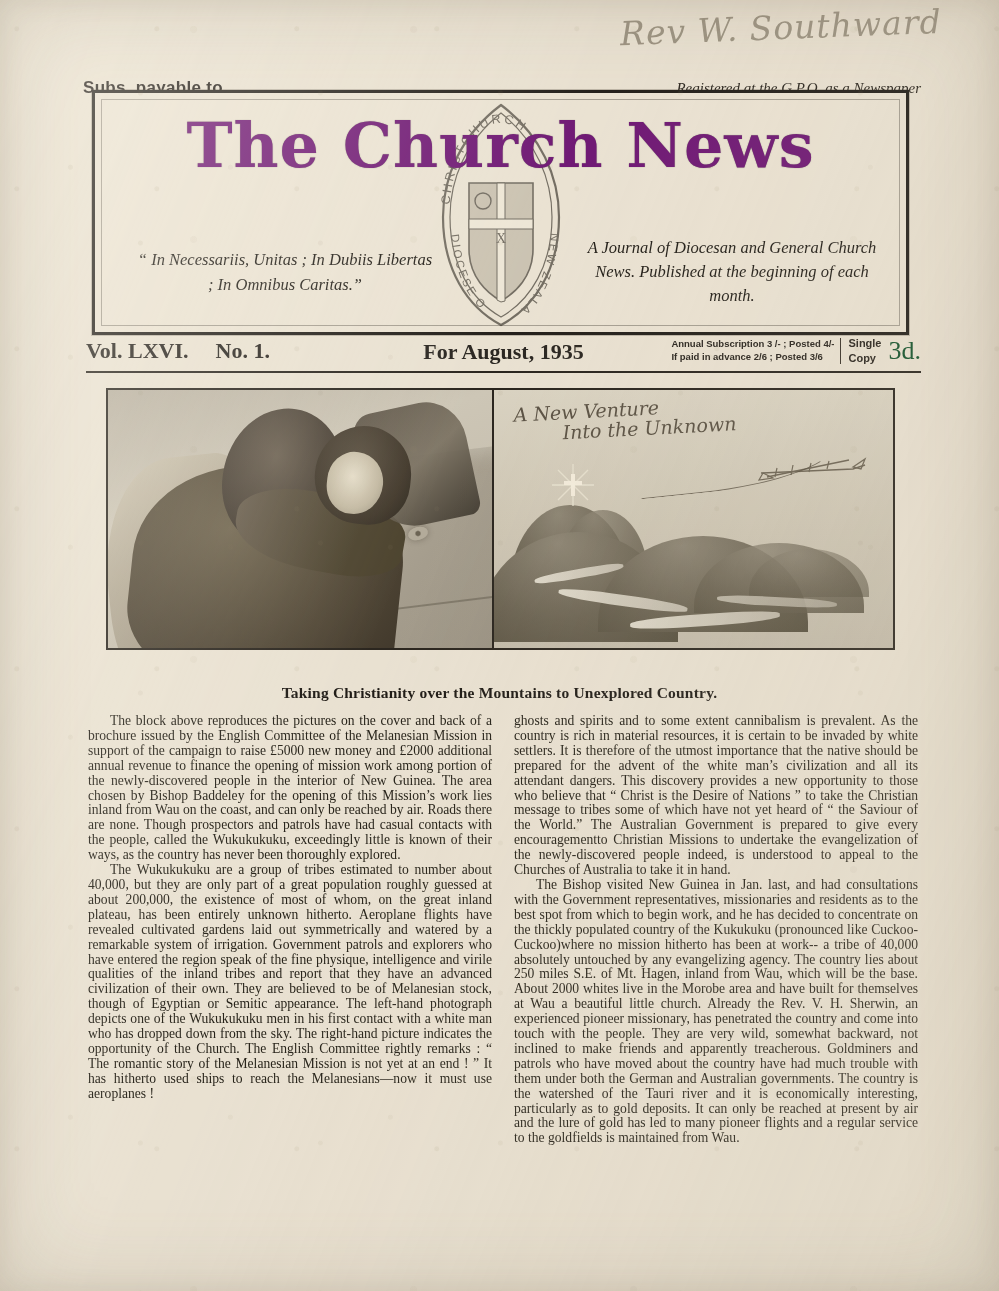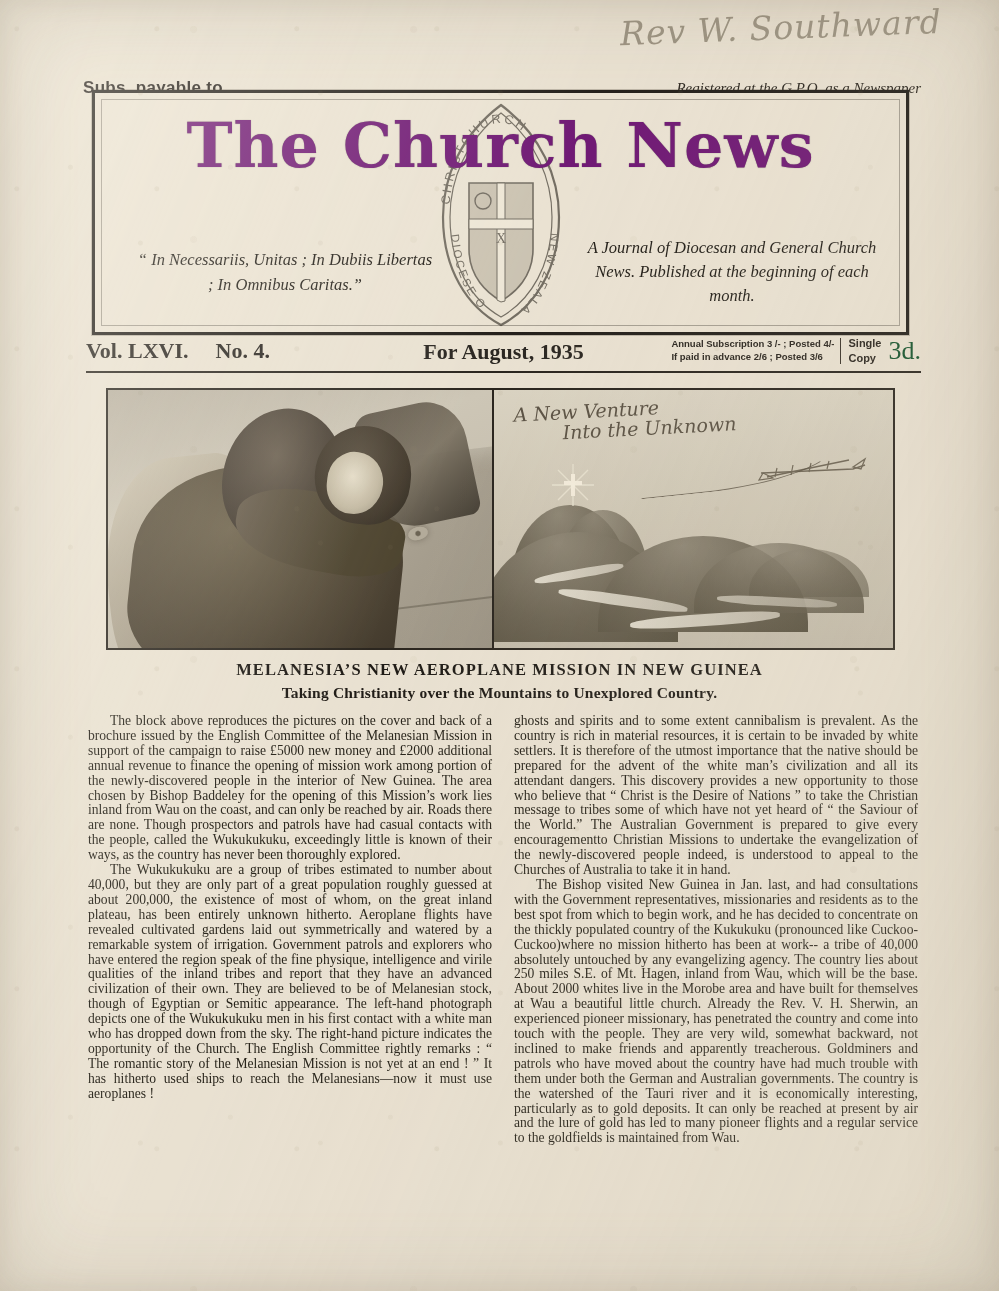--- a/index.html
+++ b/index.html
@@ -450,21 +450,21 @@
     <div class="paper-title">The Church News</div>
     <div class="motto">“ In Necessariis, Unitas ;  In Dubiis Libertas ;  In Omnibus Caritas.”</div>
     <div class="journal-note">A Journal of Diocesan and General Church News. Published at the beginning of each month.</div>
   </div>
   <div class="mast-frame-shadow"></div>
 
   <div class="volrow">
     <div class="vol-no">
       <span>Vol. LXVI.</span>
       <span class="spacer"></span>
-      <span>No. 4.</span>
+      <span>No. 1.</span>
     </div>
     <div class="issue-date">For August, 1935</div>
     <div class="subs-block">
       <div class="subs-lines">
         <div>Annual Subscription 3 /- ;  Posted 4/-</div>
         <div>If paid in advance 2/6 ;  Posted 3/6</div>
       </div>
       <div class="single-copy">
         <div>Single</div>
         <div>Copy</div>
@@ -522,21 +522,20 @@
         <div class="peak" style="left:50%; bottom:22%; width:170px; height:70px; opacity:.82;"></div>
         <div class="peak" style="left:64%; bottom:32%; width:120px; height:48px; opacity:.6;"></div>
         <div class="river" style="left:10%; bottom:44%; width:90px;  height:9px;  transform:rotate(-10deg);"></div>
         <div class="river" style="left:16%; bottom:26%; width:130px; height:11px; transform:rotate(8deg);"></div>
         <div class="river" style="left:34%; bottom:14%; width:150px; height:12px; transform:rotate(-4deg);"></div>
         <div class="river" style="left:56%; bottom:26%; width:120px; height:9px;  transform:rotate(3deg); opacity:.7;"></div>
       </div>
     </div>
   </div>
 
-  <div class="caption-main">MELANESIA’S  NEW  AEROPLANE  MISSION  IN  NEW  GUINEA</div>
   <div class="caption-sub">Taking Christianity over the Mountains to Unexplored Country.</div>
 
   <div class="columns">
     <div class="col">
       <p>The block above reproduces the pictures on the cover and back of a brochure issued by the English Committee of the Melanesian Mission in support of the campaign to raise £5000 new money and £2000 additional annual revenue to finance the opening of mission work among portion of the newly-discovered people in the interior of New Guinea. The area chosen by Bishop Baddeley for the opening of this Mission’s work lies inland from Wau on the coast, and can only be reached by air.   Roads there are none.   Though prospectors and patrols have had  casual contacts with the people, called the Wukukukuku, exceedingly little is known of their ways, as the country has never been thoroughly explored.</p>
       <p>The Wukukukuku are a group of tribes estimated to number about 40,000, but they are only part of a great population roughly guessed at about 200,000, the existence of most of whom, on the great inland plateau, has been entirely unknown hitherto.   Aeroplane flights have revealed cultivated gardens laid out symmetrically and watered by a remarkable system of irrigation.   Government patrols and explorers who have entered the region speak of the fine physique, intelligence and virile qualities of the inland tribes and report that they have an advanced civilization of their own.   They are believed to be of Melanesian stock, though of Egyptian or Semitic appearance.   The left-hand photograph depicts one of the Wukukukuku men in his first contact with a white man who has dropped down from the sky.   The right-hand picture indicates the opportunity of the Church.   The English Committee rightly remarks : “ The romantic story of  the Melanesian  Mission  is not yet at an end ! ”   It has hitherto used ships to reach the Melanesians—now it must use aeroplanes !</p>
     </div>
     <div class="col">
       <p class="noindent">ghosts and spirits and to some extent cannibalism is prevalent.   As the country is rich in material resources, it is certain to be invaded by white settlers.   It is therefore of the utmost importance that the native should be prepared for the advent of the white man’s civilization and all its attendant dangers.   This discovery provides a new opportunity to those who believe that “ Christ is the Desire of Nations ” to take the Christian message to tribes some of which have not yet heard of “ the Saviour of the World.” The Australian Government is prepared to give every encouragementto Christian Missions to undertake the evangelization of the newly-discovered people  indeed, is understood to appeal to the Churches of Australia to take it in hand.</p>
       <p>The Bishop visited  New Guinea in Jan. last, and had consultations with the Government  representatives, missionaries and residents as to the best spot from which to begin work, and he has decided to concentrate on the thickly populated  country  of  the  Kukukuku  (pronounced  like Cuckoo-Cuckoo)where no mission hitherto has been at work-- a tribe of 40,000 absolutely untouched by any evangelizing agency.   The country lies about 250 miles S.E. of Mt. Hagen, inland from Wau, which will be the base.   About 2000 whites live in the Morobe area and have built for themselves at Wau a beautiful little church.   Already the Rev. V. H. Sherwin, an experienced pioneer missionary, has penetrated the country and come into touch with the people. They are very wild, somewhat backward, not inclined to make friends and apparently treacherous.  Goldminers and patrols who have moved about the country have had much trouble with them under both the German and Australian governments.   The country is the watershed of the Tauri river and it is economically interesting, particularly as to gold deposits.   It can only be reached at present by air and the lure of gold has led to many pioneer flights and a regular service to the goldfields is maintained from Wau.</p>

